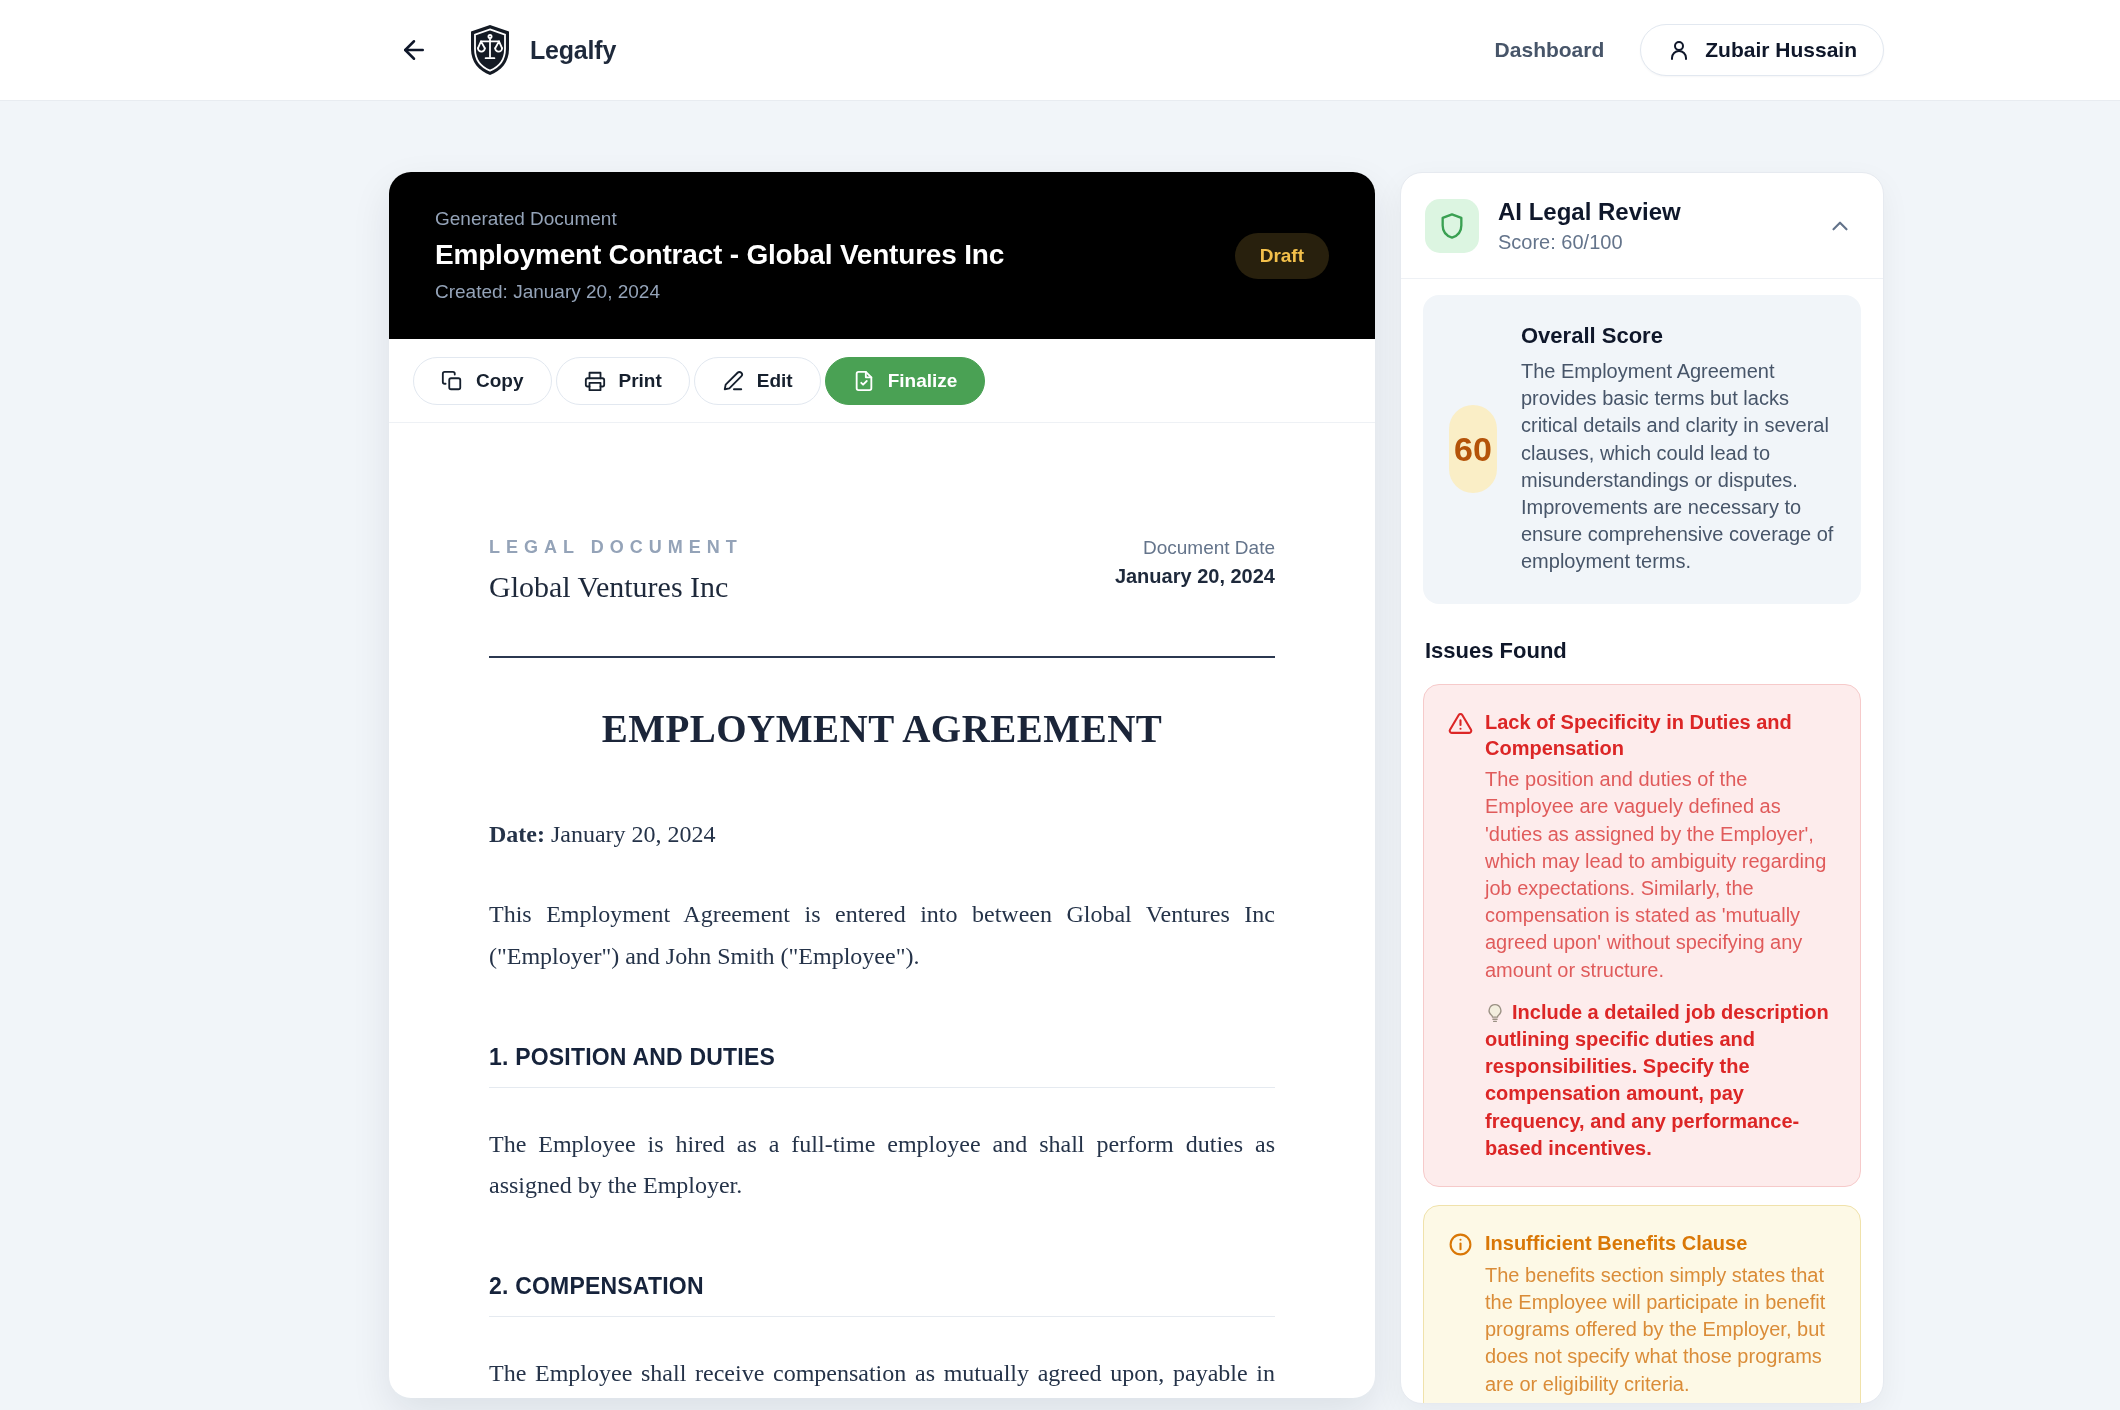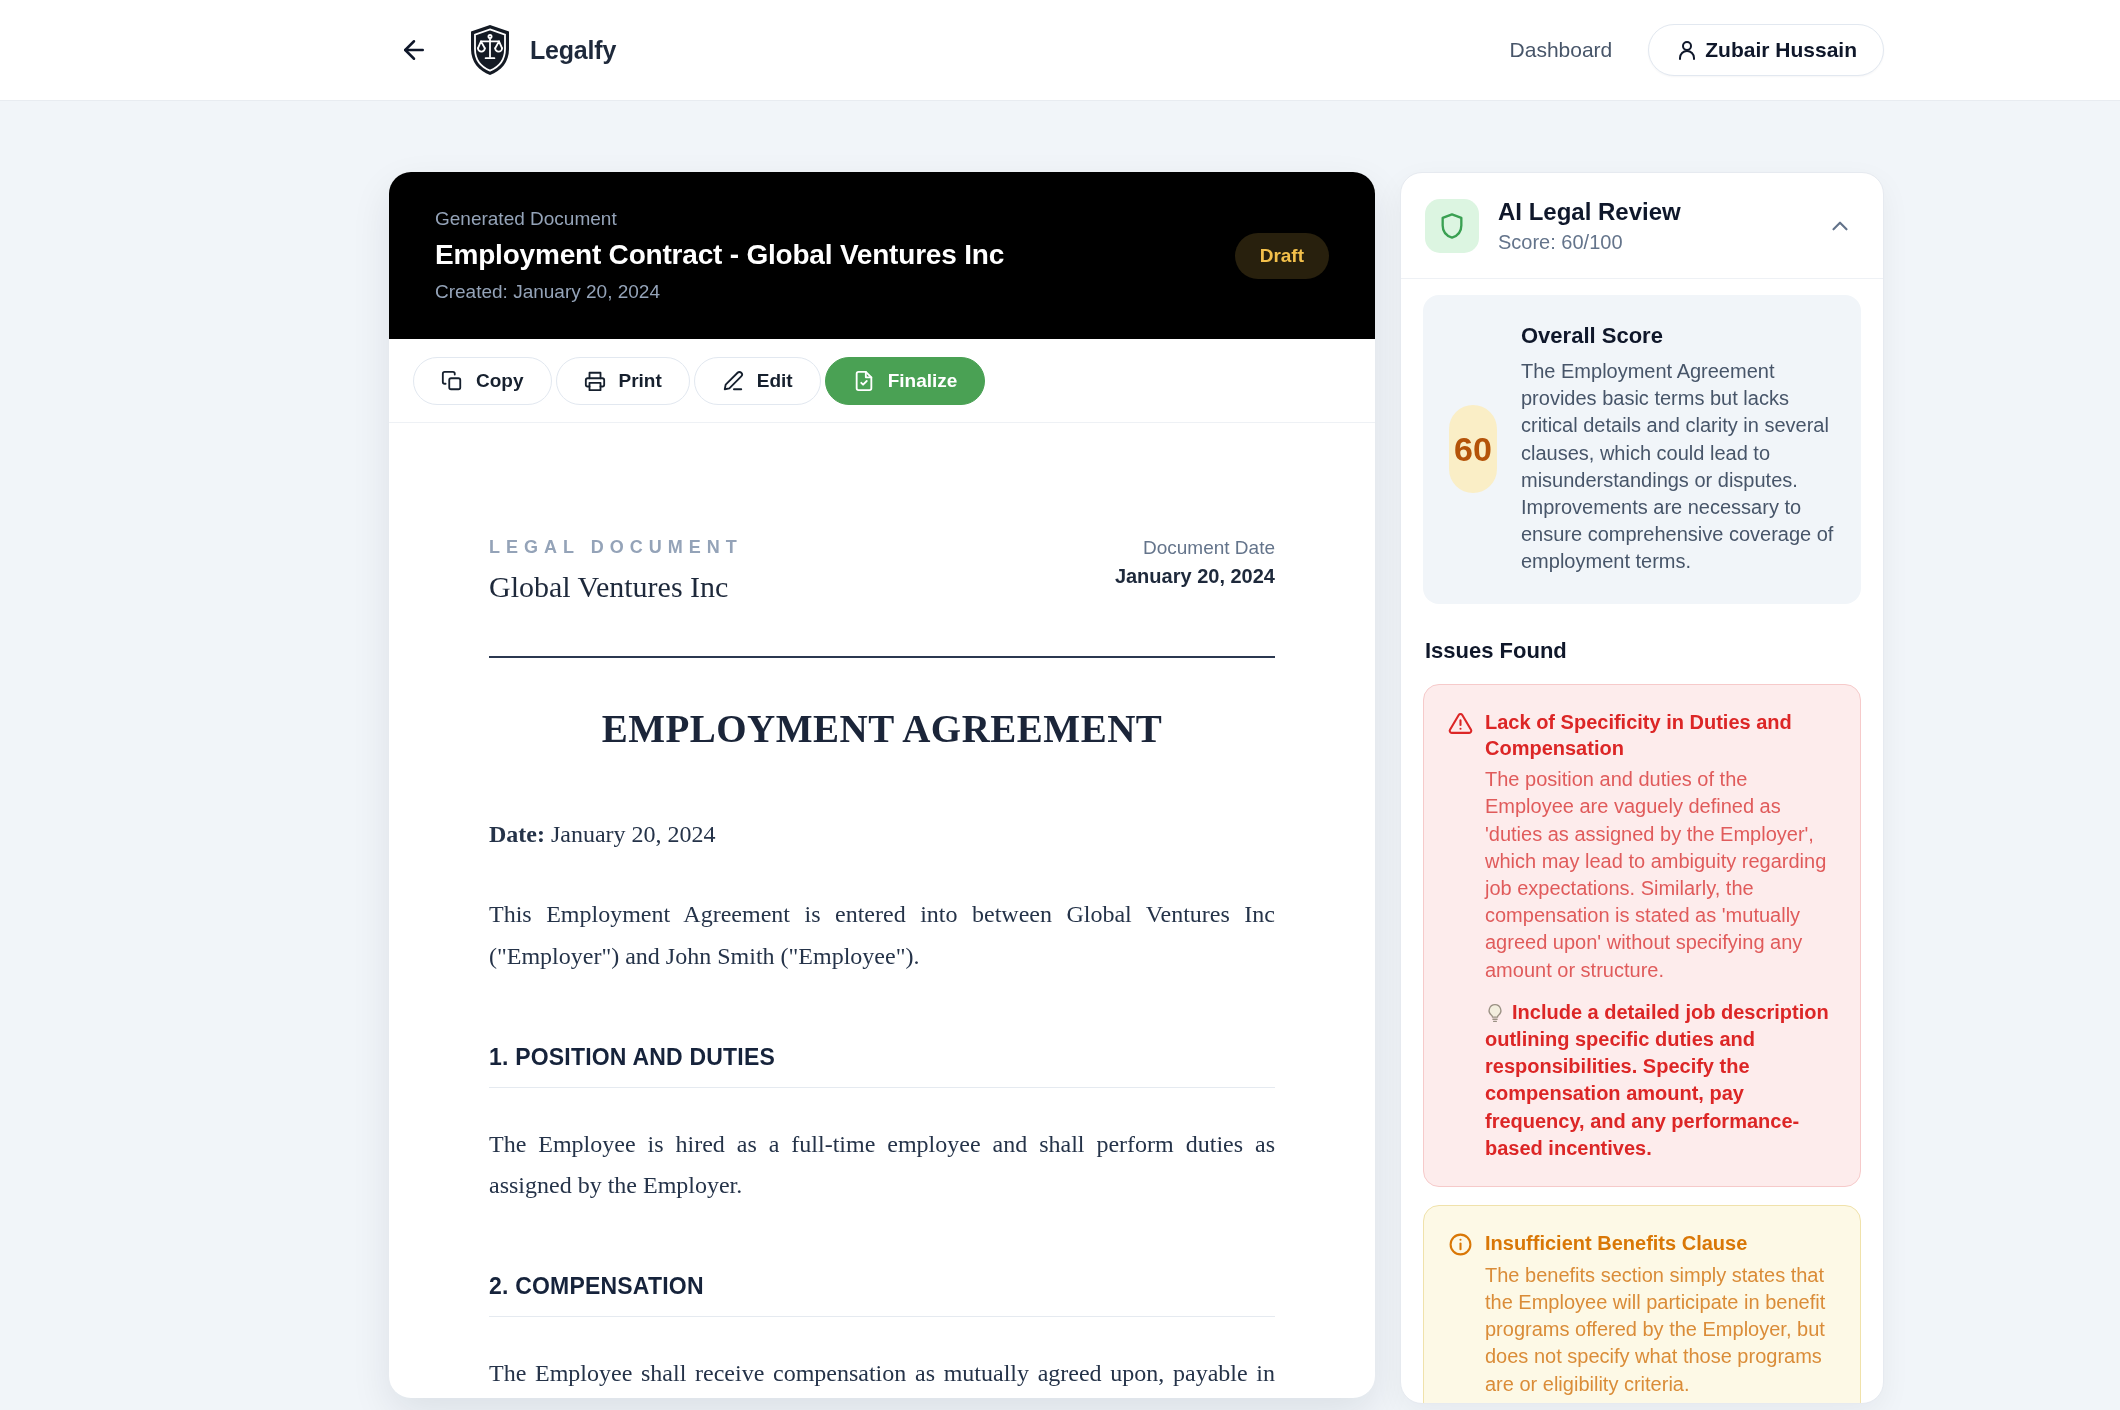--- a/index.html
+++ b/index.html
@@ -20,23 +20,23 @@
     padding:0 236px 0 392px;
   }
   .nav-left { display:flex; align-items:center; gap:30px;justify-content:space-between; }
   .back-btn {
     background:none; border:none; cursor:pointer; color:#0f172a;
     width:44px; height:44px; display:flex; align-items:center; justify-content:center;
   }
   .brand { display:flex; align-items:center; gap:16px; }
   .brand-name { font-size:25px; font-weight:700; color:#1e293b; letter-spacing:-0.2px; }
   .nav-right { display:flex; align-items:center; gap:36px; }
-  .dash-link { font-size:21px; color:#475569; font-weight:400; text-decoration:none; cursor:pointer;margin-left:22px; }
+  .dash-link { font-size:21px; color:#475569; font-weight:700; text-decoration:none; cursor:pointer;margin-left:22px; }
   .user-pill {
-    display:flex; align-items:center; gap:6px;
+    display:flex; align-items:center; gap:14px;
     background:#ffffff; border:1px solid #e2e8f0; border-radius:999px;
     padding:13px 26px; cursor:pointer;
     font-family:inherit; font-size:21px; font-weight:600; color:#0f172a;
     box-shadow:0 1px 2px rgba(15,23,42,.04);
   }
 
   
   .doc-card {
     position:absolute; left:389px; top:172px; width:986px; height:1226px;
     background:#ffffff; border-radius:22px; overflow:hidden;

